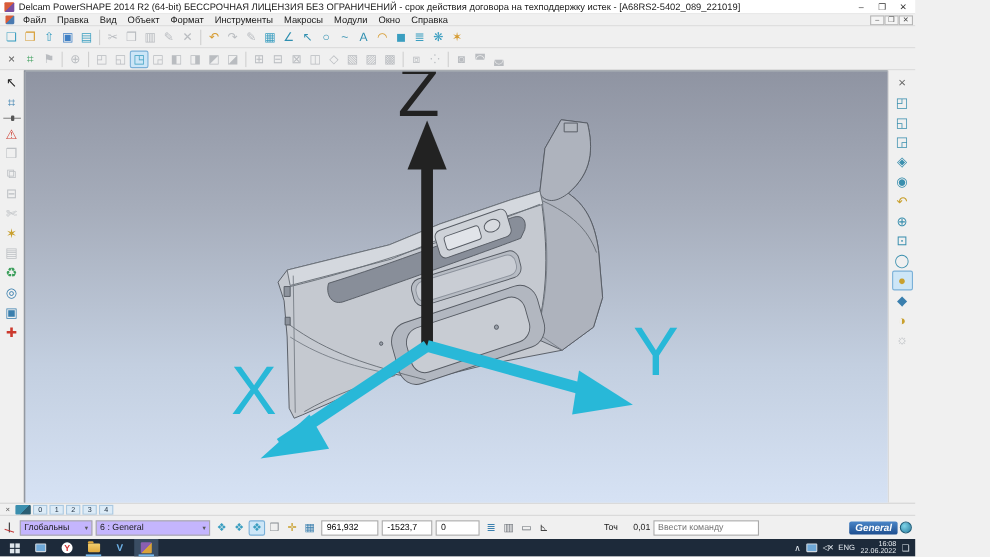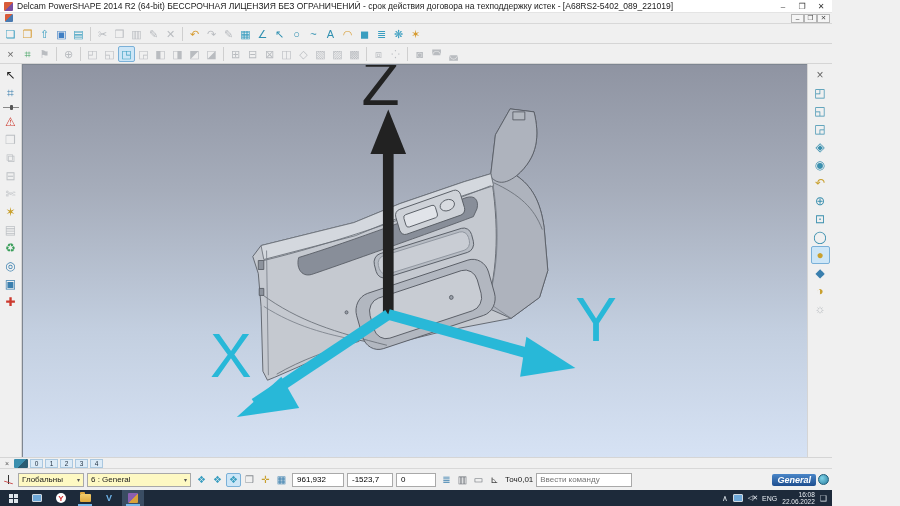--- a/index.html
+++ b/index.html
@@ -48,27 +48,27 @@
   .levelsbar{height:11px;background:#f0f0f0;display:flex;align-items:center;border-top:1px solid #d5d5d5;padding-left:2px;gap:2px;}
   .lv-close{width:10px;height:9px;font-size:7px;display:flex;align-items:center;justify-content:center;color:#555;}
   .lv-icon{width:14px;height:9px;background:linear-gradient(135deg,#3b8fae 55%,#2a5d73 55%);border-radius:1px;}
   .lv-tab{min-width:13px;height:9px;background:#dcebf7;border:1px solid #aac8e0;font-size:6.5px;display:flex;align-items:center;justify-content:center;color:#234;}
 
   
   .statusbar{height:22px;background:#f0f0f0;display:flex;align-items:center;padding:0 3px;gap:3px;border-top:1px solid #d8d8d8;font-size:8px;}
   .axis-mini{width:12px;height:12px;position:relative;flex:0 0 auto;}
   .axis-mini::before{content:"";position:absolute;left:5px;top:1px;width:1px;height:9px;background:#333;}
   .axis-mini::after{content:"";position:absolute;left:1px;top:8px;width:9px;height:1px;background:#c43b3b;transform:rotate(18deg);}
-  .combo{height:14px;background:#fef9c3;border:1px solid #a9a9a9;display:flex;align-items:center;padding:0 3px;gap:3px;font-size:8px;white-space:nowrap;}
+  .combo{height:14px;background:#c4b5fd;border:1px solid #a9a9a9;display:flex;align-items:center;padding:0 3px;gap:3px;font-size:8px;white-space:nowrap;}
   .combo .arrow{font-size:6px;color:#555;margin-left:auto;}
   .coord-box{height:14px;background:#fff;border:1px solid #a9a9a9;font-size:8px;padding:0 4px;font-family:"Liberation Sans",sans-serif;}
   .cmd-input{height:14px;background:#fff;border:1px solid #a9a9a9;font-size:8px;padding:0 3px;width:96px;}
   .icon-s{width:15px;height:14px;display:inline-flex;align-items:center;justify-content:center;font-size:10px;border:1px solid transparent;border-radius:2px;flex:0 0 auto;}
   .icon-s.active{background:#cde6f7;border-color:#7ab0d8;}
-  .tol{display:flex;align-items:flex-start;gap:0;white-space:nowrap;}
+  .tol{display:flex;align-items:flex-start;gap:14px;white-space:nowrap;margin-left:44px;}
   .delcam{margin-left:auto;display:flex;align-items:center;gap:2px;}
   .delcam-box{background:linear-gradient(#4a86c8,#1d4e8f);color:#fff;font-style:italic;font-weight:bold;font-size:9px;padding:1px 5px;border-radius:2px;}
   .delcam-globe{width:11px;height:11px;border-radius:50%;background:radial-gradient(circle at 35% 35%,#7fd4e8,#2a7ea0);border:1px solid #1d5d7a;}
 
   
   .taskbar{height:16px;background:#1d2a3a;display:flex;align-items:center;padding:0 2px;gap:2px;color:#e8edf2;}
   .tb-btn{width:22px;height:16px;display:flex;align-items:center;justify-content:center;flex:0 0 auto;position:relative;}
   .tb-btn.open::after{content:"";position:absolute;bottom:0;left:4px;right:4px;height:2px;background:#76b9ed;}
   .tb-btn.focused{background:#3a4d63;}
   .start-glyph{width:9px;height:9px;display:grid;grid-template-columns:4px 4px;grid-template-rows:4px 4px;gap:1px;}
@@ -94,20 +94,32 @@
     <span class="title-text">Delcam PowerSHAPE 2014 R2 (64-bit) БЕССРОЧНАЯ ЛИЦЕНЗИЯ БЕЗ ОГРАНИЧЕНИЙ - срок действия договора на техподдержку истек - [A68RS2-5402_089_221019]</span>
     <span class="win-controls">
       <span class="win-btn">–</span>
       <span class="win-btn">❐</span>
       <span class="win-btn">✕</span>
     </span>
   </div>
 
   <div class="menubar">
     <span class="menu-doc-icon"></span>
+    <span style="display:flex">
+        <span class="menu-item">Файл</span>
+        <span class="menu-item">Правка</span>
+        <span class="menu-item">Вид</span>
+        <span class="menu-item">Объект</span>
+        <span class="menu-item">Формат</span>
+        <span class="menu-item">Инструменты</span>
+        <span class="menu-item">Макросы</span>
+        <span class="menu-item">Модули</span>
+        <span class="menu-item">Окно</span>
+        <span class="menu-item">Справка</span>
+      </span>
     <span class="spacer"></span>
     <span class="child-controls">
       <span class="child-btn">–</span>
       <span class="child-btn">❐</span>
       <span class="child-btn">✕</span>
     </span>
   </div>
 
   <div class="toolbar">
       <span class="icon16" style="color: rgb(58, 158, 192);">❏</span>

